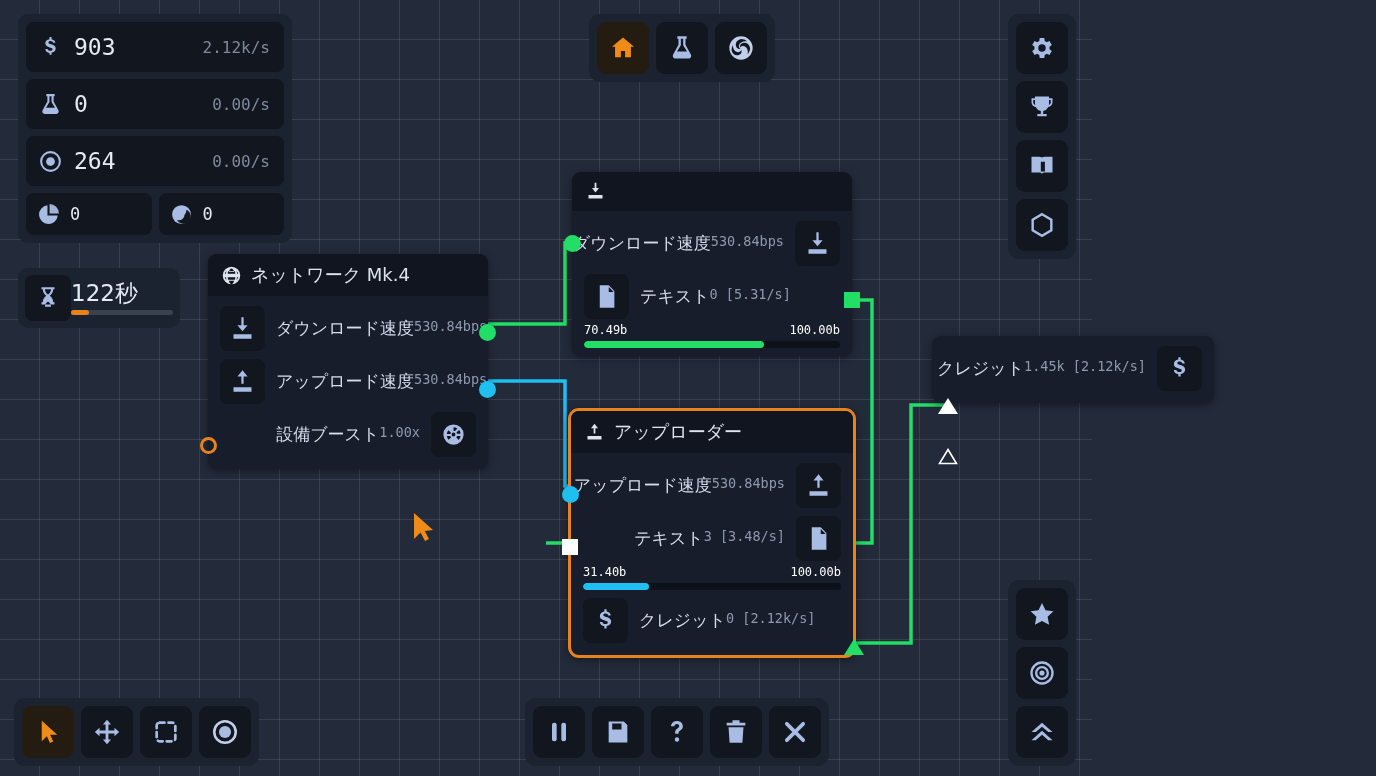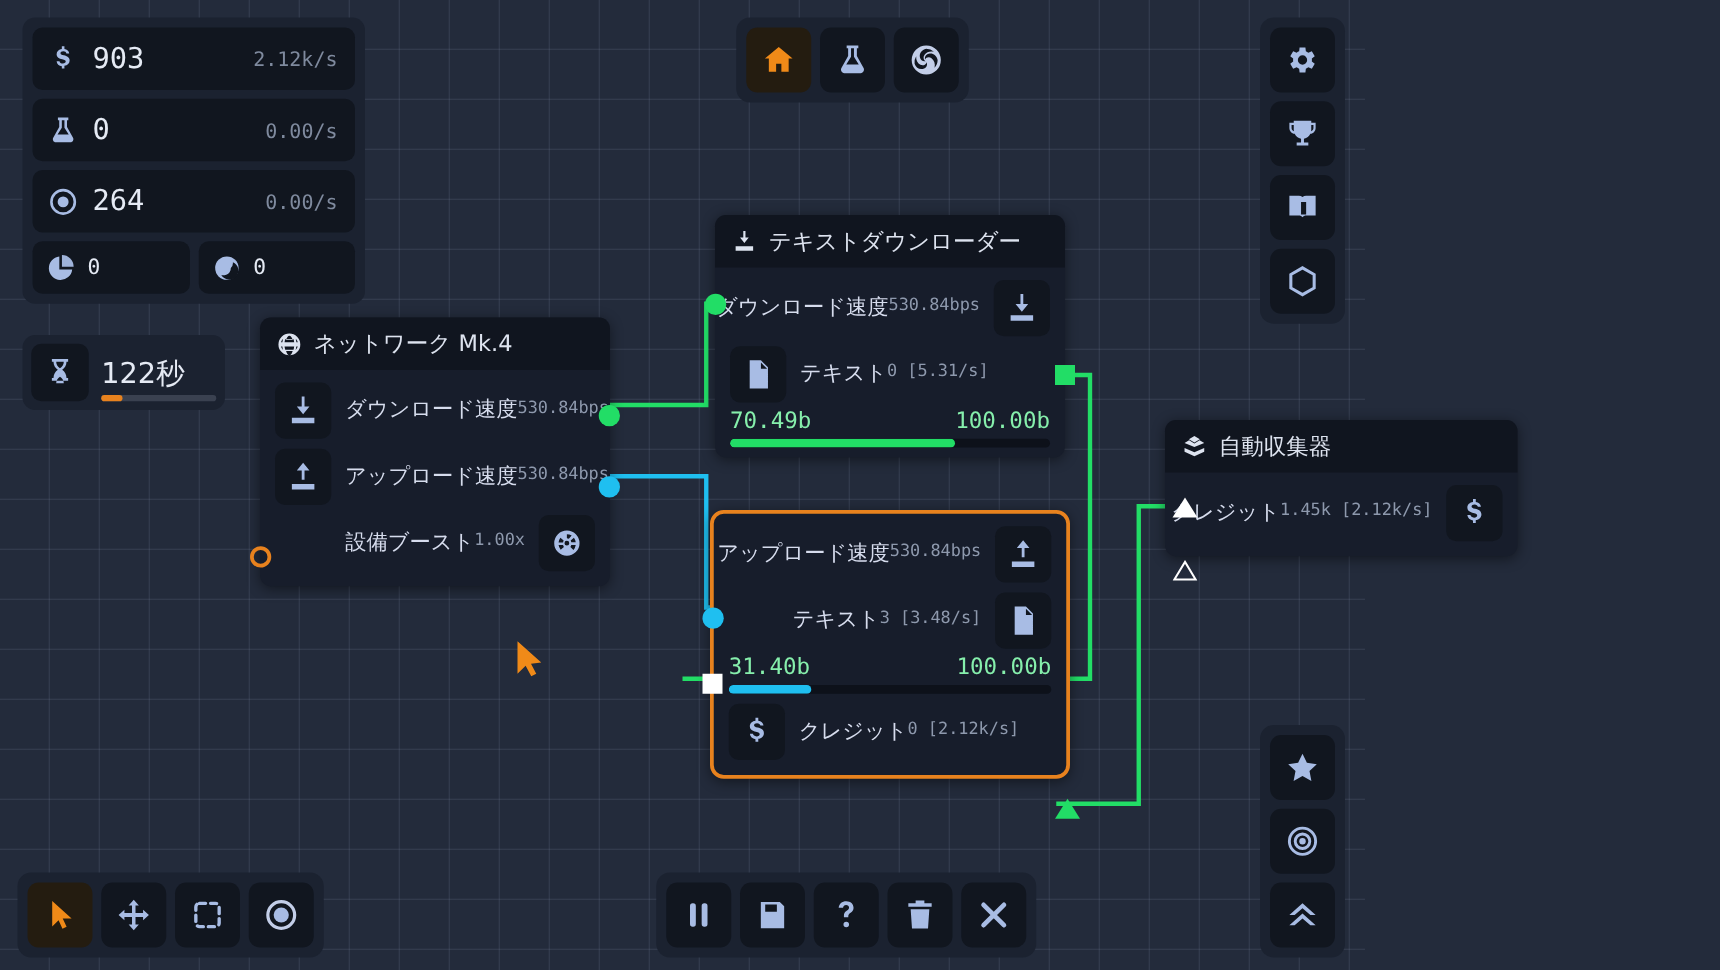--- a/index.html
+++ b/index.html
@@ -65,21 +65,21 @@
   .port.tri-up-solid, .port.tri-up-hollow, .port.tri-green {
     width: 0; height: 0; border-left: 10px solid transparent; border-right: 10px solid transparent;
   }
   .port.tri-up-solid { border-bottom: 16px solid #ffffff; }
   .port.tri-green    { border-bottom: 16px solid #22dd66; }
   .tri-hollow { position:absolute; width:20px; height:17px; }
 
   
   .pbar-wrap { padding: 0 12px; }
   .pbar-labels { display: flex; justify-content: space-between;
-    font-size: 18px; color: #86efac; font-family:"DejaVu Sans Mono", monospace; padding-bottom:4px;}
+    font-size: 12px; color: #ffffff; font-family:"DejaVu Sans Mono", monospace; padding-bottom:4px;}
   .pbar { height: 7px; border-radius: 4px; background: #0d111a; overflow: hidden; }
   .pbar > i { display: block; height: 100%; border-radius: 4px; }
 
   .upgrade-btn {
     background: #343a46; border-radius: 0 0 9px 9px;
     text-align: center; padding: 6px 0 8px;
     cursor: pointer;
   }
   .upgrade-btn .ul { font-size: 16px; color: #dfe4ef; line-height:1.35; }
   .upgrade-btn .uc { font-size: 15px; color: #e8821e; font-family:"DejaVu Sans Mono", monospace; }
@@ -98,21 +98,21 @@
   .stat svg { width: 25px; height: 25px; flex: none; }
   .stat .v { font-size: 23px; color: #e5eaf4; margin-left: 11px; font-family:"DejaVu Sans Mono", monospace; font-weight:300;}
   .stat .r { margin-left: auto; font-size: 16px; color: #7f8a9e; font-family:"DejaVu Sans Mono", monospace; }
   .stat.mini { height: 42px; flex: 1; padding: 0 10px; }
   .stat.mini .v { font-size: 17px; margin-left: 9px; }
   .stat-pair { display: flex; gap: 7px; }
 
   #timer {
     position: absolute; left: 18px; top: 268px; width: 162px;
     background: #1b2230; border-radius: 10px; padding: 7px;
-    display: flex; align-items: flex-end; gap: 10px;
+    display: flex; align-items: center; 
   }
   #timer .tile { width: 46px; height: 46px; background:#11161f; border-radius:8px;
      display:flex;align-items:center;justify-content:center; flex:none;}
   #timer .tile svg { width: 26px; height: 26px; }
   #timer .tcol { flex:1; }
   #timer .tval { font-size: 23px; color: #e5eaf4; line-height:1.1; }
   #timer .tbar { margin-top: 4px; height: 5px; border-radius:3px; background:#3a4150; }
   #timer .tbar > i { display:block; height:100%; border-radius:3px; background:#e8821e; }
 
   
@@ -255,21 +255,20 @@
     <div class="port dot" style="background:#22dd66; right:-8px; top:70px;"></div>
     <div class="port dot" style="background:#1fbff0; right:-8px; top:127px;"></div>
     <div class="port ring" style="left:-8px; top:183px;"></div>
   </div>
 
   <div class="node" id="node-downloader" style="left:572px; top:172px; width:280px;">
     <div class="node-head">
       <svg class="ico" viewBox="0 0 24 24" fill="#dde3ef">
           <path d="M11 2h2v6h3L12 13 8 8h3V2zM4 16h16v4H4z"></path>
         </svg>
-      <span>テキストダウンローダー</span>
     </div>
     <div class="node-body">
       <div class="row" style="justify-content:flex-end;">
         <div class="txtblk ralign" style="margin-right:11px;">
           <span class="t1">ダウンロード速度</span>
           <span class="t2">530.84bps</span>
         </div>
         <div class="tile">
           <svg viewBox="0 0 24 24" fill="#a8bce4">
               <path d="M11 2h2v7h3.5L12 14.5 7.5 9H11V2zM4 17h16v4H4z"></path>
@@ -295,20 +294,26 @@
         <div class="pbar">
             <i id="dl-fill" style="width: 70.49%; background: rgb(34, 221, 102);"></i>
           </div>
       </div>
     </div>
     <div class="port dot" style="background:#22dd66; left:-8px; top:63px;"></div>
     <div class="port sq" style="background:#22dd66; right:-8px; top:120px;"></div>
   </div>
 
   <div class="node" id="node-uploader" style="left:568px; top:408px; width:288px; border:3px solid #e8821e; border-radius:11px;">
+    <div class="node-head" style="border-radius:8px 8px 0 0;">
+      <svg class="ico" viewBox="0 0 24 24" fill="#dde3ef">
+          <path d="M12 2 8 7h3v6h2V7h3l-4-5zM4 16h16v4H4z"></path>
+        </svg>
+      <span>アップローダー</span>
+    </div>
     <div class="node-body">
       <div class="row" style="justify-content:flex-end;">
         <div class="txtblk ralign" style="margin-right:11px;">
           <span class="t1">アップロード速度</span>
           <span class="t2">530.84bps</span>
         </div>
         <div class="tile">
           <svg viewBox="0 0 24 24" fill="#a8bce4">
               <path d="M12 2 7.5 7.5H11V14h2V7.5h3.5L12 2zM4 17h16v4H4z"></path>
             </svg>
@@ -345,26 +350,20 @@
           <span class="t2">0 [2.12k/s]</span>
         </div>
       </div>
     </div>
     <div class="port dot" style="background:#1fbff0; left:-9px; top:75px;"></div>
     <div class="port sq" style="background:#ffffff; left:-9px; top:128px;"></div>
     <div class="port tri-green" style="right:-11px; top:228px;"></div>
   </div>
 
   <div class="node" id="node-collector" style="left:932px; top:336px; width:282px;">
-    <div class="node-head">
-      <svg class="ico" viewBox="0 0 24 24" fill="#dde3ef">
-          <path d="M12 2 7 5l5 3 5-3-5-3zM3 8.5 7.2 6 12 9v3.2L3 8.5zm18 0L16.8 6 12 9v3.2L21 8.5zM3 13l9 4v3.5L3 16.5V13zm18 0-9 4v3.5l9-4V13z"></path>
-        </svg>
-      <span>自動収集器</span>
-    </div>
     <div class="node-body">
       <div class="row" style="justify-content:flex-end;">
         <div class="txtblk ralign" style="margin-right:11px;">
           <span class="t1">クレジット</span>
           <span class="t2">1.45k [2.12k/s]</span>
         </div>
         <div class="tile">
           <svg viewBox="0 0 24 24" fill="#a8bce4">
               <path d="M13 2h-2v2.1c-2.3.3-4 1.8-4 3.9 0 2.4 2 3.3 4.3 3.9 2.1.5 2.7.9 2.7 1.8 0 .8-.8 1.5-2.2 1.5-1.5 0-2.4-.7-2.6-1.8H7c.2 2.2 1.8 3.5 4 3.8V19h2v-2.1c2.4-.3 4-1.8 4-4 0-2.4-2-3.4-4.4-4-2-.5-2.6-.9-2.6-1.7 0-.8.8-1.4 2.1-1.4 1.4 0 2.2.7 2.4 1.7h2.2c-.2-2-1.7-3.2-3.7-3.5V2z"></path>
             </svg>

